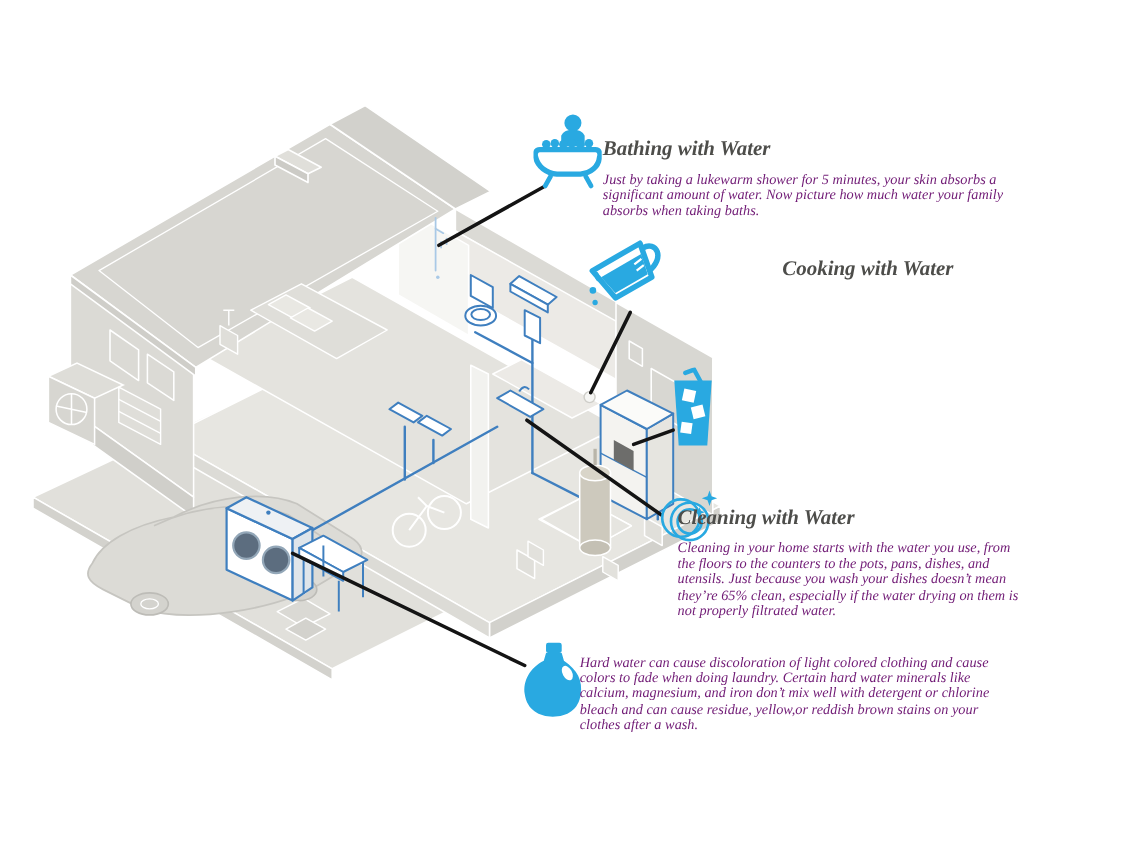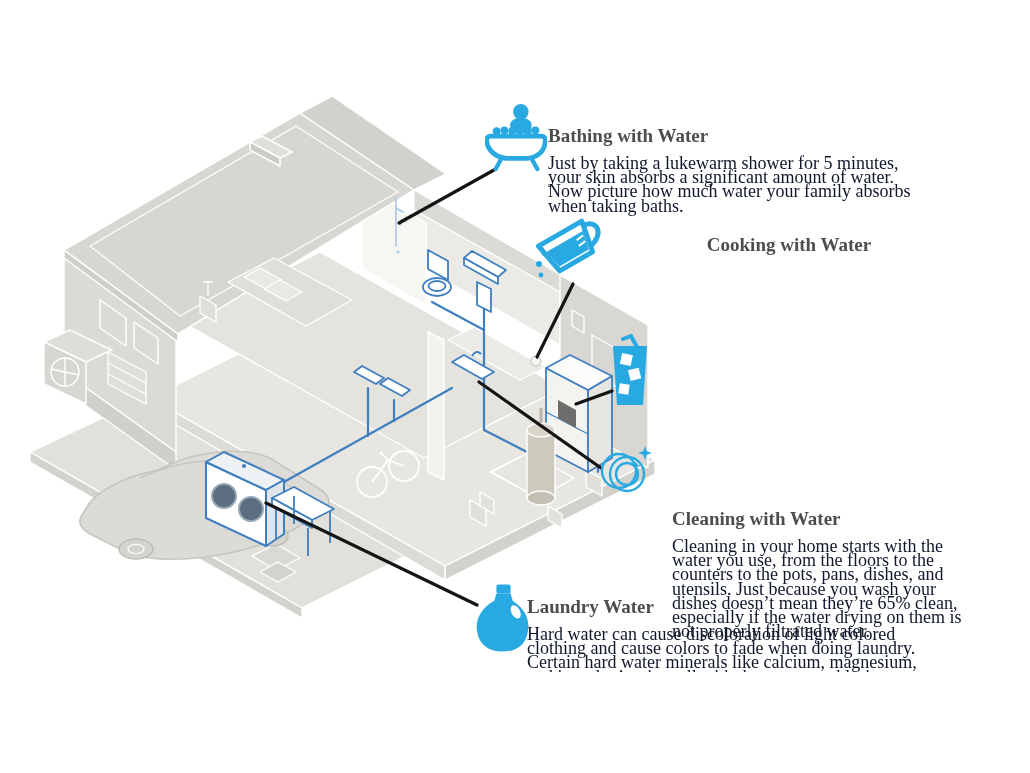--- a/index.html
+++ b/index.html
@@ -1,38 +1,38 @@
 <!DOCTYPE html>
 <html><head>
 <meta charset="utf-8">
 <style>
   html,body{margin:0;padding:0;background:#ffffff;}
   .stage{
     position:relative;width:1030px;height:672px;background:#ffffff;
-    font-family:"Liberation Serif","DejaVu Serif",serif;overflow:hidden;
+    font-family:"Liberation Serif","DejaVu Serif",serif;overflow:hidden;font-style:italic;
   }
   .house-svg{position:absolute;left:0;top:0;width:1030px;height:773px;}
   .callout .icon{position:absolute;}
   .callout .icon svg{width:100%;height:100%;display:block;}
   .callout .txt{position:absolute;}
   .callout .txt h2{
     margin:0 0 8px 0;font-size:19px;line-height:24px;font-weight:700;
     color:#4d4d4a;font-family:"Liberation Serif","DejaVu Serif",serif;
   }
   .callout .txt p{
-    margin:0;font-size:18px;line-height:14.2px;color:#0f172a;
+    margin:0;font-size:13px;line-height:14.2px;color:#701a75;
   }
   .co-bathing  .icon{left:485px;top:100px;width:62px;height:76px;}
   .co-bathing  .txt {left:548px;top:124px;width:384px;}
   .co-cooking  .icon{left:529px;top:209px;width:82px;height:78px;}
   .co-cooking  .txt {left:605px;top:233px;width:368px;text-align:center;}
   .co-drinking .icon{left:609px;top:334px;width:42px;height:78px;}
   .co-drinking .txt {left:651px;top:348px;width:334px;}
   .co-cleaning .icon{left:598px;top:440px;width:57px;height:57px;}
-  .co-cleaning .txt {left:672px;top:459px;width:312px;margin-top:48px;}
+  .co-cleaning .txt {left:616px;top:459px;width:312px;}
   .co-laundry  .icon{left:474px;top:582px;width:57px;height:72px;}
   .co-laundry  .txt {left:527px;top:595px;width:400px;}
 </style>
 </head>
 <body>
 
 <div class="stage">
 
   <svg class="house-svg" viewBox="0 0 1030 773">
 
@@ -282,18 +282,17 @@
     <div class="icon">
       <svg viewBox="0 0 56 70">
         <g fill="#29a9e1">
           <rect x="22" y="2" width="14" height="9" rx="2"></rect>
           <path d="M22,11 L36,11 L38,18 C50,26 55,36 53,48 C51,62 41,68 28,68 C16,68 5,62 3,48 C1,36 8,24 20,18 Z"></path>
         </g>
         <ellipse cx="41" cy="29" rx="4.2" ry="7" transform="rotate(-28 41 29)" fill="#ffffff"></ellipse>
       </svg>
     </div>
     <div class="txt">
-      <h2>Laundry Water</h2>
       <p>Hard water can cause discoloration of light colored clothing and cause colors to fade when doing laundry. Certain hard water minerals like calcium, magnesium, and iron don’t mix well with detergent or chlorine bleach and can cause residue, yellow,or reddish brown stains on your clothes after a wash.</p>
     </div>
   </div>
 
 </div>
 
 </body></html>

